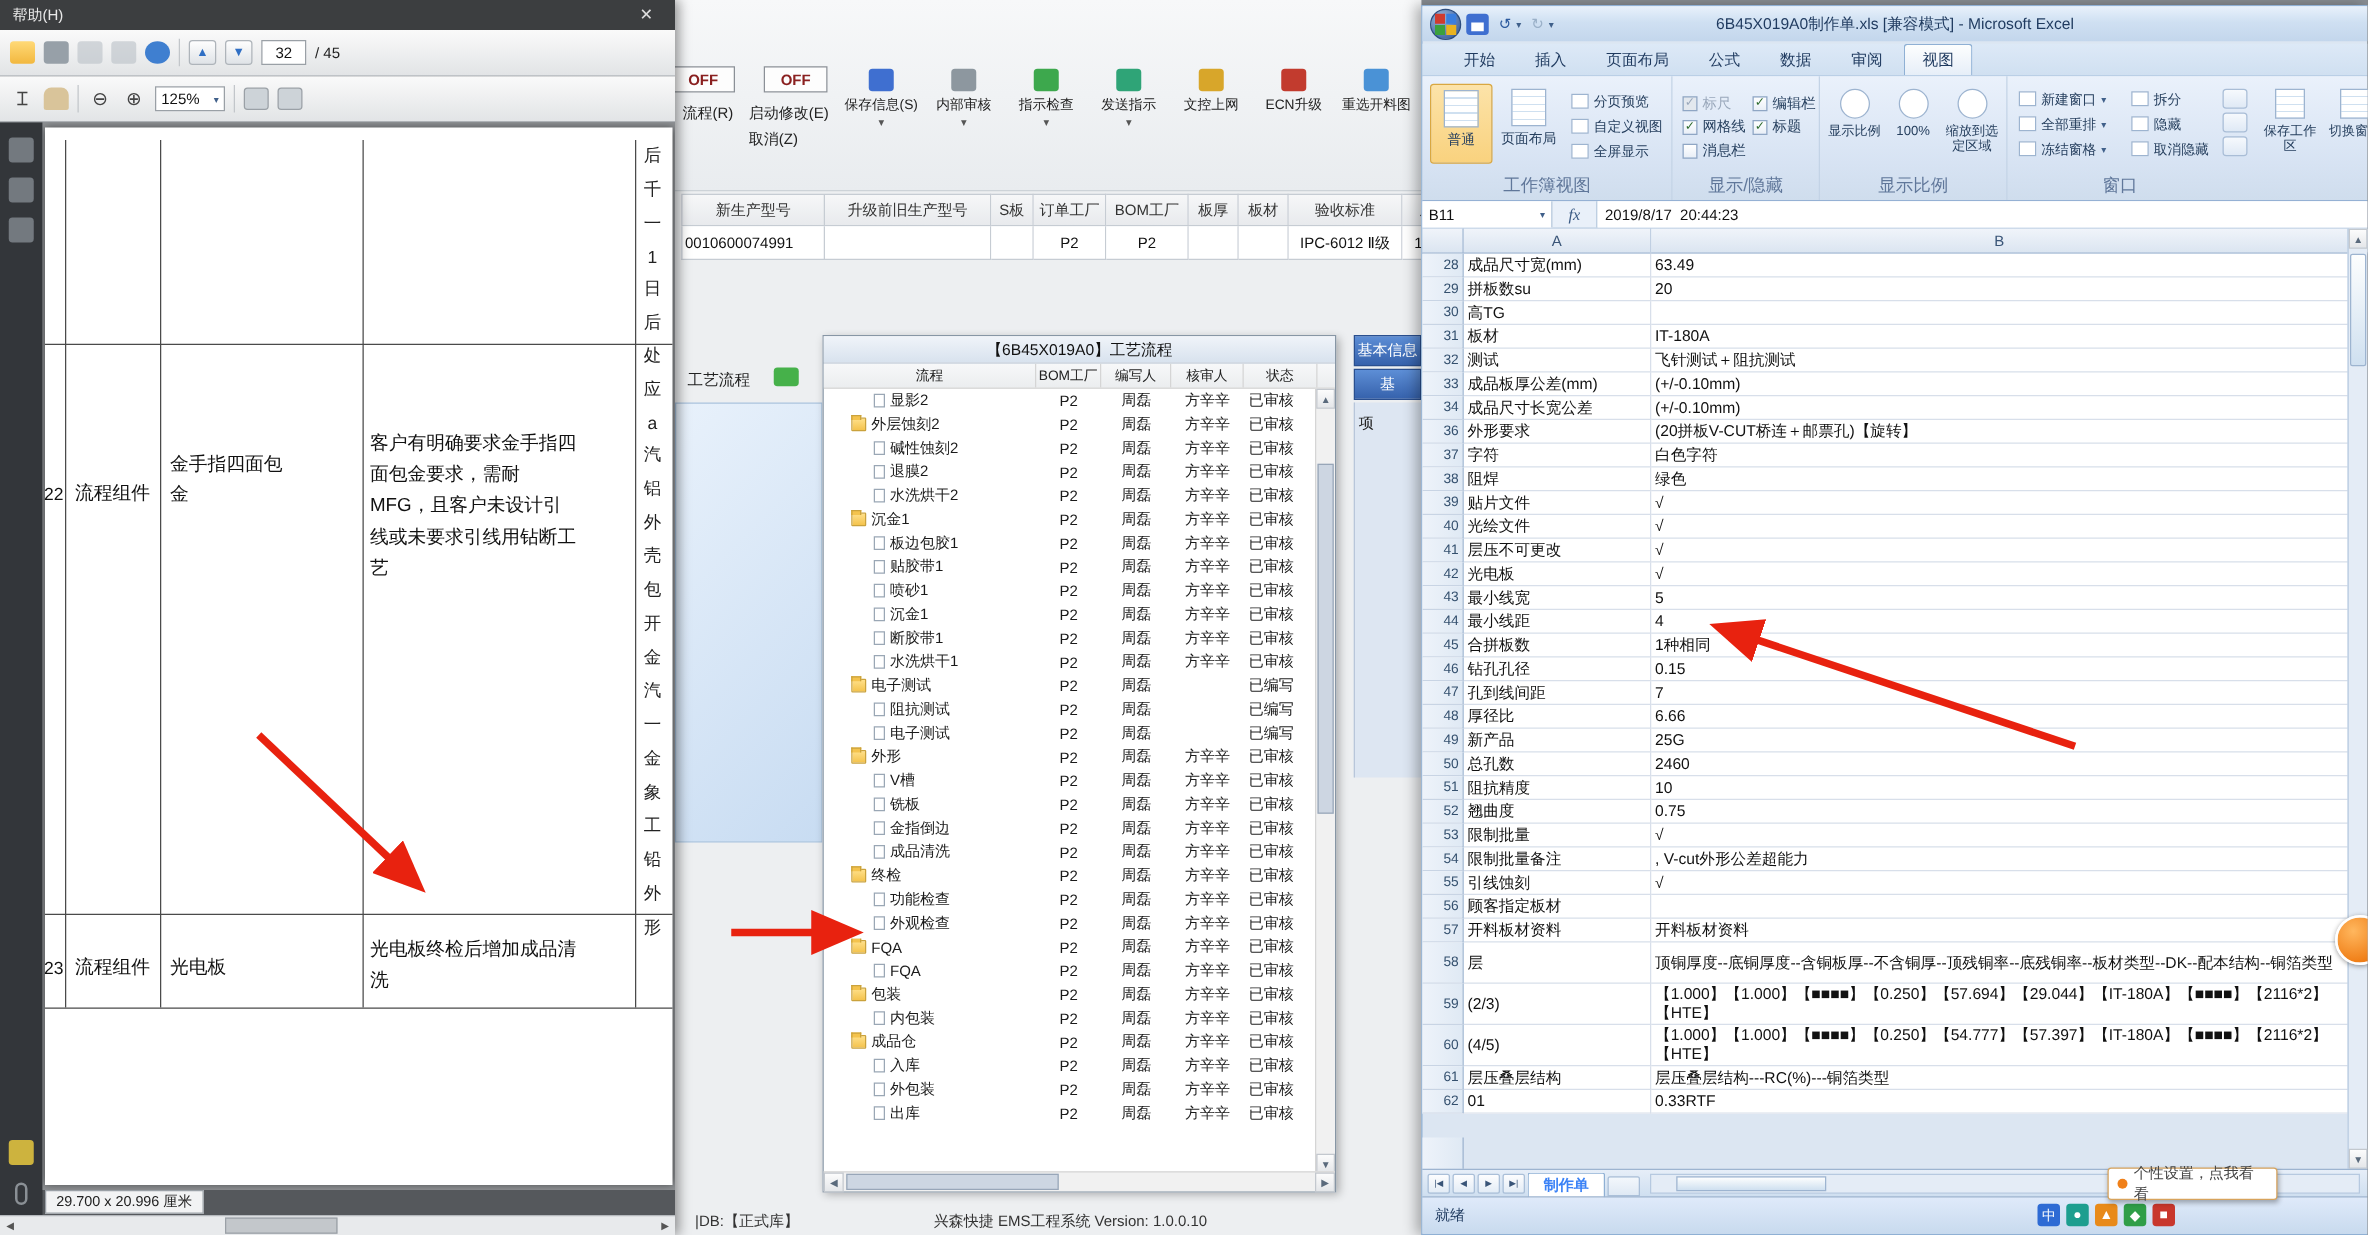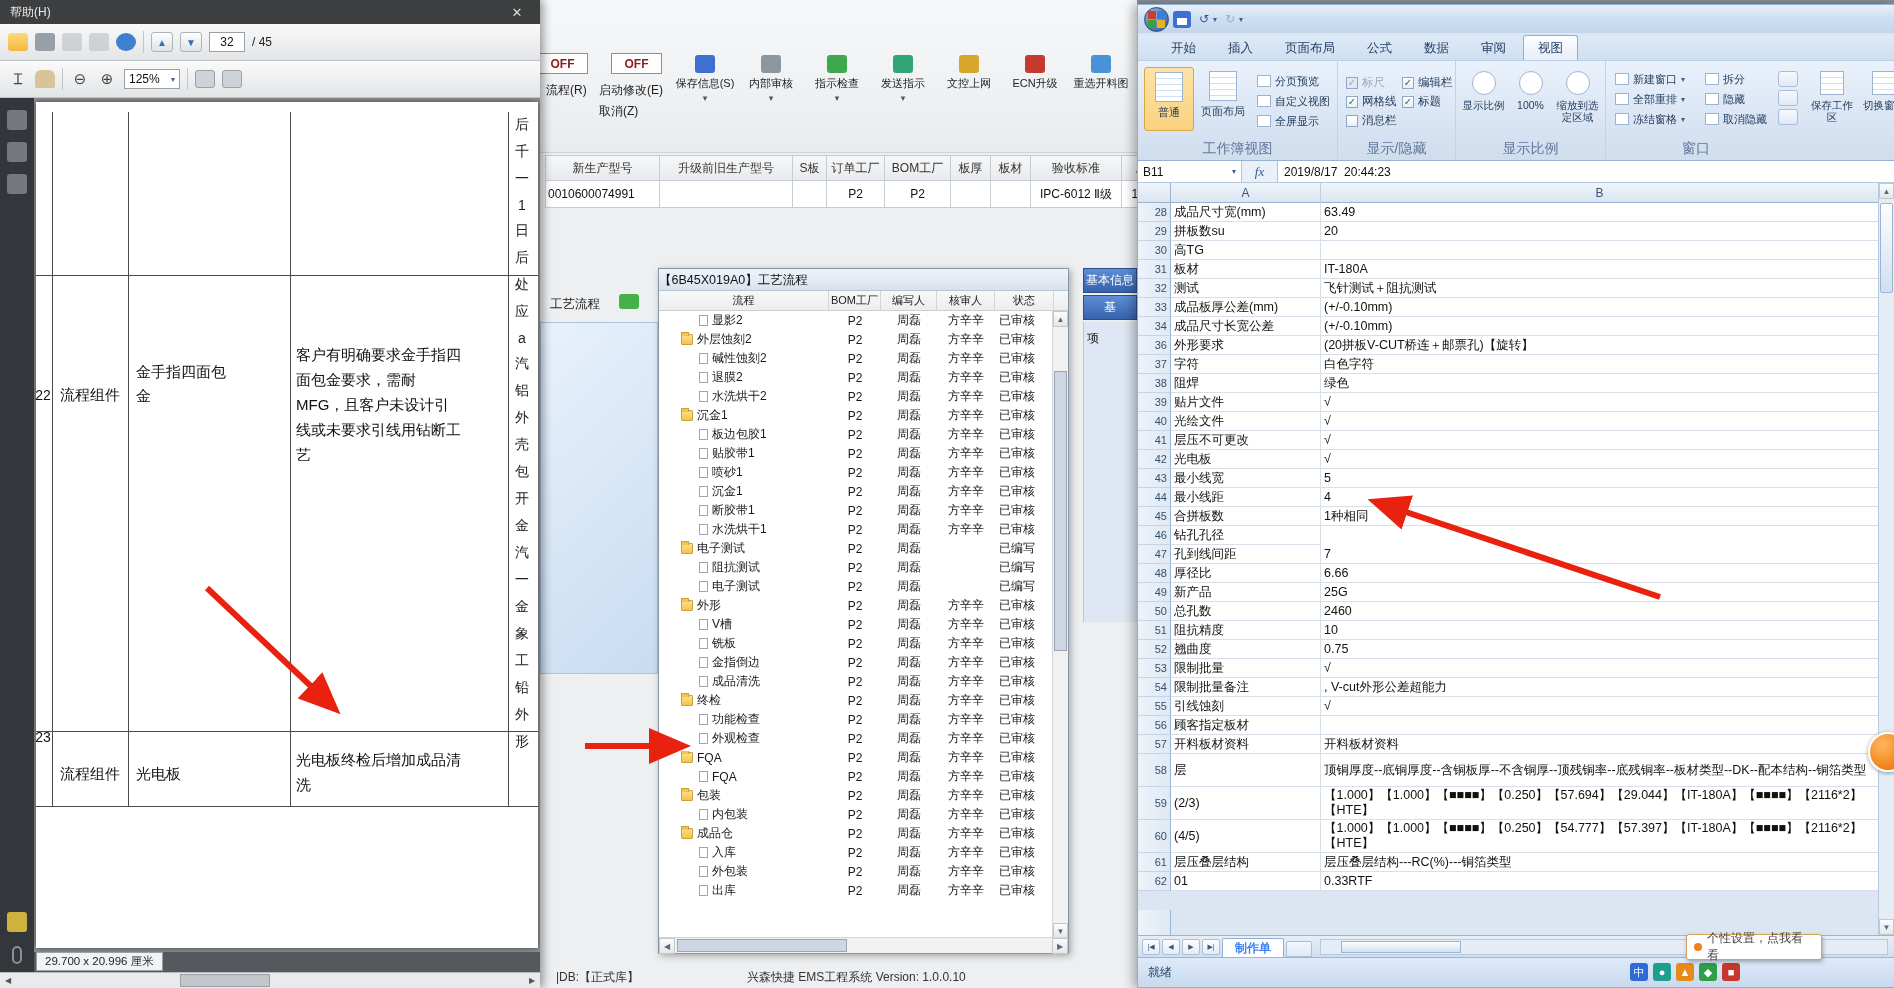--- a/index.html
+++ b/index.html
@@ -33,21 +33,21 @@
   .egc:nth-child(5),.egv:nth-child(5){width:66px}.egc:nth-child(6),.egv:nth-child(6){width:40px}
   .egc:nth-child(7),.egv:nth-child(7){width:40px}.egc:nth-child(8),.egv:nth-child(8){width:91px}
   .egc:nth-child(9),.egv:nth-child(9){width:40px}
   .bubble{width:20px;height:15px;background:#46b14a;border-radius:3px;position:absolute}
   .bluepanel{background:linear-gradient(135deg,#e8f1fb,#c8dcf2);border:1px solid #a9c4e0;position:absolute}
   .rtab{width:54px;height:25px;background:linear-gradient(#5d8ed6,#3662ac);border:1px solid #2a4f8f;color:#fff;font-size:12px;display:flex;align-items:center;justify-content:center;position:absolute}
   .emsstat{font-size:12px;color:#333;position:absolute;white-space:nowrap}
 
   
   #flow{left:658px;top:268px;width:411px;height:686px;background:#fff;border:1px solid #8796a5;z-index:20;box-shadow:2px 2px 7px rgba(0,0,0,.3)}
-  .ftitle{height:22px;background:linear-gradient(#f0f4f9,#d8e2ee);border-bottom:1px solid #b9c4d2;font-size:12.5px;line-height:22px;color:#111}
+  .ftitle{height:22px;background:linear-gradient(#f0f4f9,#d8e2ee);border-bottom:1px solid #b9c4d2;text-align:center;font-size:12.5px;line-height:22px;color:#111}
   .fhead{display:flex;height:20px;border-bottom:1px solid #cfcfcf;background:linear-gradient(#f7f8f9,#ebedef)}
   .fh{font-size:11px;display:flex;align-items:center;justify-content:center;border-right:1px solid #d5d5d5;color:#222;overflow:hidden;white-space:nowrap}
   .fh:nth-child(1){width:170px}.fh:nth-child(2){width:52px}.fh:nth-child(3){width:56px}.fh:nth-child(4){width:58px}.fh:nth-child(5){width:59px}
   .fbody{position:absolute;top:42px;left:0;width:395px;height:628px;overflow:hidden}
   .trow{display:flex;height:19px;align-items:center;font-size:12px;color:#1a1a1a}
   .tname{width:170px;display:flex;align-items:center;gap:4px;overflow:hidden;white-space:nowrap}
   .trow[data-lvl="1"] .tname{padding-left:22px}
   .trow[data-lvl="2"] .tname{padding-left:40px}
   .tico{flex:0 0 auto;position:relative;width:12px;height:11px}
   .trow[data-ic="folder"] .tico{background:linear-gradient(#ffe08a,#f4c34d);border:1px solid #caa23c;border-radius:1px}
@@ -624,21 +624,21 @@
         <div class="vl" style="left:472px"></div>
         <div class="hl" style="top:173px"></div>
         <div class="hl" style="top:629px"></div>
         <div class="hl" style="top:704px"></div>
 
         <div class="ptxt" style="left:-2px;top:281px;width:18px;text-align:center;font-size:14px">22</div>
         <div class="ptxt" style="left:16px;top:281px;width:76px;text-align:center">流程组件</div>
         <div class="ptxt" style="left:100px;top:258px;width:100px">金手指四面包金</div>
         <div class="pdesc" style="left:260px;top:240px">客户有明确要求金手指四面包金要求，需耐MFG，且客户未设计引线或未要求引线用钻断工艺</div>
 
-        <div class="ptxt" style="left:-2px;top:623px;width:18px;text-align:center;font-size:14px">23</div>
+        <div class="ptxt" style="left:-2px;top:660px;width:18px;text-align:center;font-size:14px">23</div>
         <div class="ptxt" style="left:16px;top:660px;width:76px;text-align:center">流程组件</div>
         <div class="ptxt" style="left:100px;top:660px;width:100px">光电板</div>
         <div class="pdesc" style="left:260px;top:645px">光电板终检后增加成品清洗</div>
 
         <div class="sidechars">
 
         <div>后</div>
             <div>千</div>
             <div>一</div>
             <div>1</div>
@@ -679,20 +679,21 @@
           <i style="background:#d03b2f"></i>
           <i style="background:#3a7ede"></i>
           <i style="background:#3ba13e"></i>
           <i style="background:#e9b320"></i>
         </span>
       <span class="qi qsave"></span>
       <span class="qi">↺</span>
       <span class="caret">▾</span>
       <span class="qi qgray">↻</span>
       <span class="caret">▾</span>
+      <span class="xtitletext">6B45X019A0制作单.xls [兼容模式] - Microsoft Excel</span>
     </div>
 
     <div class="xtabs">
 
     <div class="xtab">
         <span>开始</span>
       </div>
         <div class="xtab">
         <span>插入</span>
       </div>
@@ -946,20 +947,21 @@
         <div class="xb">4</div>
       </div>
         <div class="xrow">
         <div class="xnum">45</div>
         <div class="xa">合拼板数</div>
         <div class="xb">1种相同</div>
       </div>
         <div class="xrow">
         <div class="xnum">46</div>
         <div class="xa">钻孔孔径</div>
+        <div class="xb">0.15</div>
       </div>
         <div class="xrow">
         <div class="xnum">47</div>
         <div class="xa">孔到线间距</div>
         <div class="xb">7</div>
       </div>
         <div class="xrow">
         <div class="xnum">48</div>
         <div class="xa">厚径比</div>
         <div class="xb">6.66</div>

